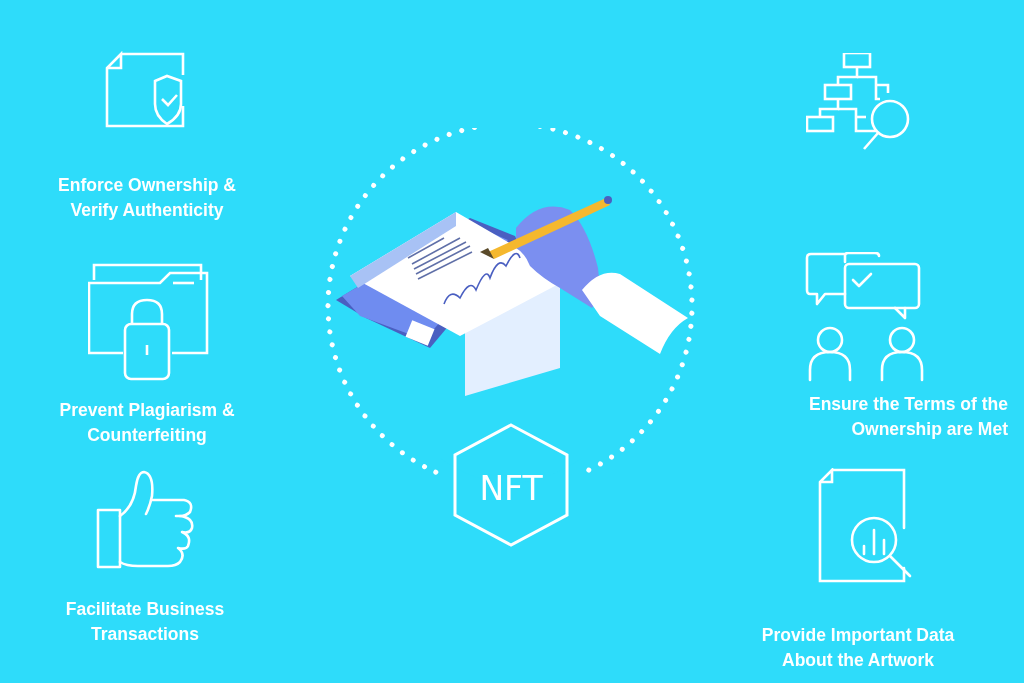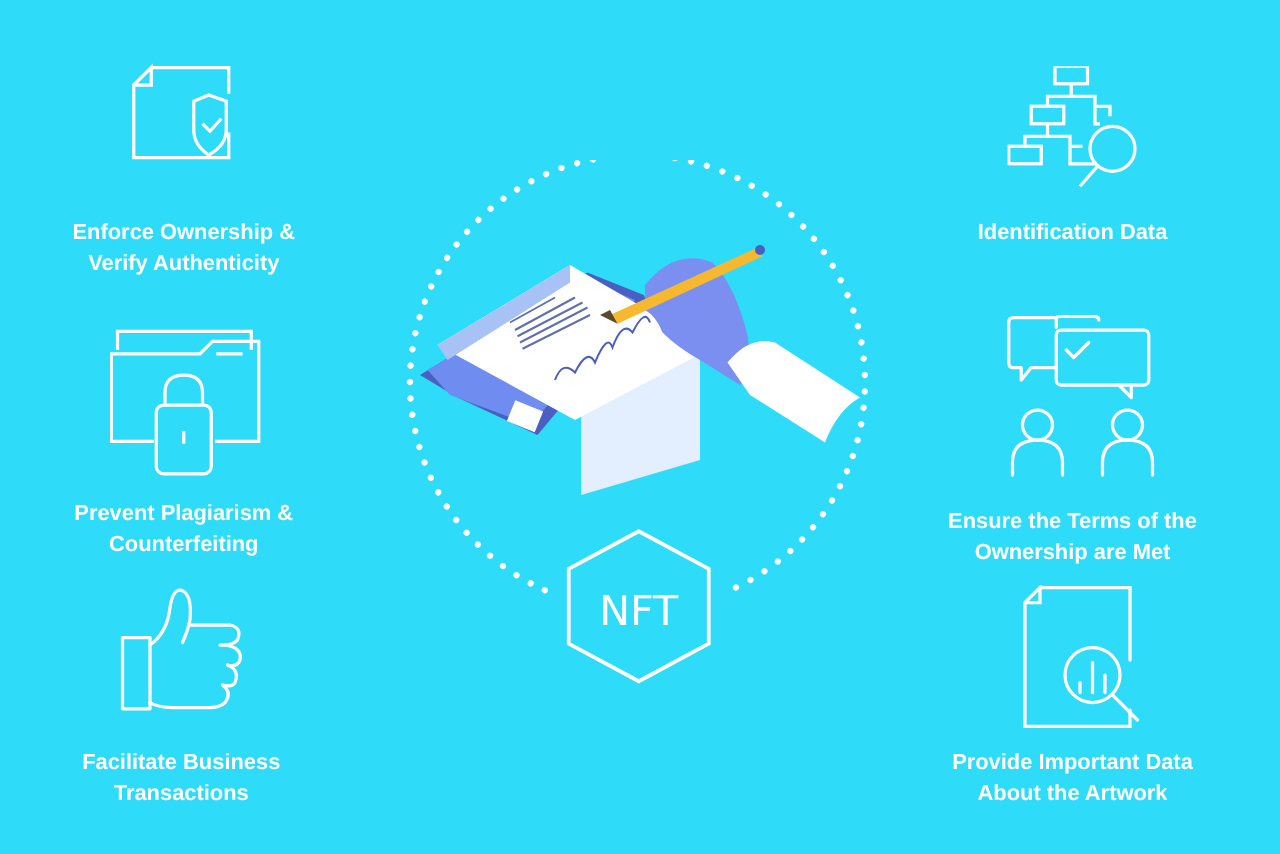--- a/index.html
+++ b/index.html
@@ -64,53 +64,52 @@
     <path d="M32 46 V56 H14 V64"></path>
     <path d="M32 56 H50 V64"></path>
     <rect x="1" y="64" width="26" height="14"></rect>
     <path d="M50 64 V78 H70"></path>
     <path d="M50 64 H60"></path>
     <circle cx="84" cy="66" r="18"></circle>
     <path d="M72 80 L58 96"></path>
   </svg>
 </div>
 <div class="label" style="left:708px;top:173px;">
-  <div>Identification Data</div>
 </div>
 
 <div class="icon" style="left:805px;top:252px;">
   <svg width="120" height="130" viewBox="0 0 120 130" fill="none" stroke="#fff" stroke-width="2.6" stroke-linejoin="round" stroke-linecap="round">
     <path d="M40 10 V4 Q40 1 43 1 H70 Q74 1 74 4"></path>
     <path d="M40 42 H20 L12 52 V42 H5 Q2 42 2 38 V6 Q2 2 6 2 H40"></path>
     <rect x="40" y="12" width="74" height="44" rx="4"></rect>
     <path d="M90 56 L100 66 V56"></path>
     <path d="M48 28 L54 34 L66 22"></path>
     <circle cx="25" cy="88" r="12"></circle>
     <path d="M5 128 V118 Q5 100 25 100 Q45 100 45 118 V128"></path>
     <circle cx="97" cy="88" r="12"></circle>
     <path d="M77 128 V118 Q77 100 97 100 Q117 100 117 118 V128"></path>
   </svg>
 </div>
-<div class="label" style="left:708px;top:404px;">
+<div class="label" style="left:708px;top:392px;text-align:right;">
   <div>Ensure the Terms of the</div>
   <div>Ownership are Met</div>
 </div>
 
 <div class="icon" style="left:818px;top:468px;">
   <svg width="100" height="120" viewBox="0 0 100 120" fill="none" stroke="#fff" stroke-width="2.6" stroke-linecap="round">
     <path d="M14 2 H86 V60"></path>
     <path d="M86 100 V113 H2 V14 L14 2 V14 H2"></path>
     <circle cx="56" cy="72" r="22"></circle>
     <path d="M72 88 L92 108"></path>
     <path d="M46 78 V86"></path>
     <path d="M56 62 V86"></path>
     <path d="M66 72 V86"></path>
   </svg>
 </div>
-<div class="label" style="left:708px;top:597px;">
+<div class="label" style="left:708px;top:623px;">
   <div>Provide Important Data</div>
   <div>About the Artwork</div>
 </div>
 
 <div class="center">
   <svg width="380" height="420" viewBox="0 0 380 420">
 
     <g fill="#fff">
       <circle cx="190" cy="178" r="182" fill="none" stroke="#fff" stroke-width="5" stroke-linecap="round" stroke-dasharray="0 12.2" transform="rotate(118 190 178)" pathLength="1000" style="stroke-dasharray:0 11.5"></circle>
     </g>

